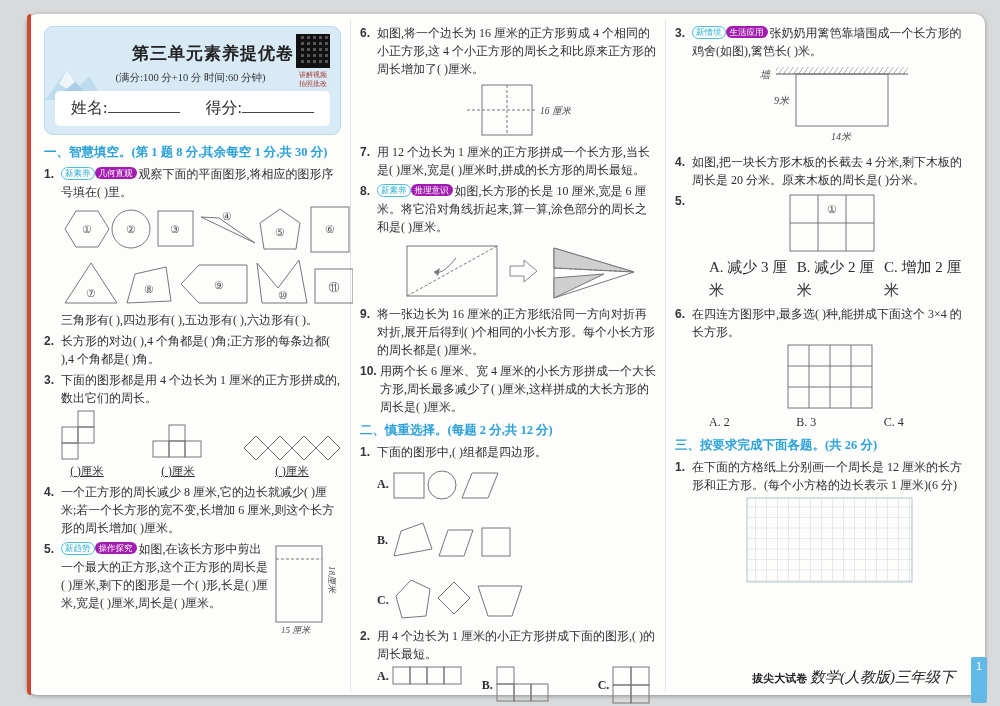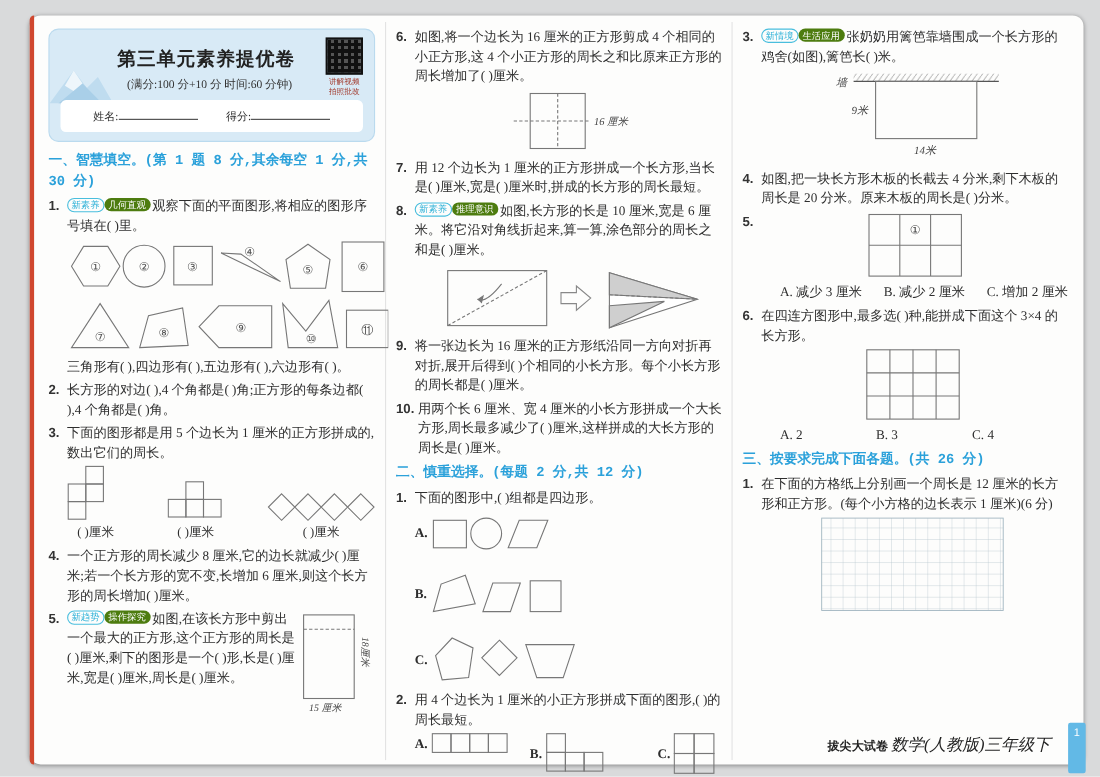--- a/index.html
+++ b/index.html
@@ -4,44 +4,44 @@
 <style>
   html,body{margin:0;padding:0;}
   body{width:1000px;height:706px;background:#d9dadb;font-family:"Liberation Serif","DejaVu Serif",serif;position:relative;overflow:hidden;}
   .paper{position:absolute;left:27px;top:14px;width:958px;height:681px;background:#fdfdfc;border-radius:10px;box-shadow:0 1px 4px rgba(0,0,0,.35);}
   .spine{position:absolute;left:0;top:0;width:4px;height:100%;background:#d0472f;border-radius:10px 0 0 10px;}
   .cols{position:absolute;left:8px;top:6px;right:4px;bottom:4px;display:flex;}
   .col{width:315px;padding:4px 9px 0 9px;font-size:12px;line-height:1.5;color:#2e2e2e;box-sizing:border-box;}
   .col+.col{border-left:1px solid #e3e3e3;}
   
   .head-card{background:#d8eaf6;border:1px solid #badaee;border-radius:9px;padding:10px 10px 8px;position:relative;margin:2px 0 8px;overflow:hidden;}
-  .hc-title{text-align:center;font-weight:bold;font-size:17px;letter-spacing:1px;color:#222;margin:4px 36px 2px 26px;}
+  .hc-title{text-align:right;font-weight:bold;font-size:17px;letter-spacing:1px;color:#222;margin:4px 36px 2px 26px;}
   .hc-sub{text-align:center;font-size:10.5px;color:#333;margin:3px 30px 6px 26px;}
   .qr{position:absolute;right:7px;top:7px;width:40px;text-align:center;}
   .qr-box{width:34px;height:34px;margin:0 auto;background:
     repeating-linear-gradient(0deg,#111 0 3px,transparent 3px 6px),
     repeating-linear-gradient(90deg,#111 0 3px,#555 3px 6px);border:2px solid #111;box-sizing:border-box;}
   .qr-cap{font-size:7px;color:#a23b2e;line-height:1.3;margin-top:2px;font-family:"Liberation Sans",sans-serif;}
   .mountain{position:absolute;left:0;bottom:34px;width:70px;height:40px;}
-  .name-row{background:#fff;border-radius:5px;margin-top:4px;padding:5px 10px 6px;display:flex;justify-content:center;gap:26px;font-size:10px;position:relative;}
+  .name-row{background:#fff;border-radius:5px;margin-top:4px;padding:5px 10px 6px;display:flex;justify-content:center;gap:26px;font-size:16px;position:relative;}
   .blank-line{display:inline-block;width:72px;border-bottom:1px solid #444;height:12px;}
   
-  .sec-h{color:#2ba1da;font-weight:bold;font-size:12.5px;font-family:Liberation Mono, monospace;margin:5px 0 3px;}
+  .sec-h{color:#2ba1da;font-weight:bold;font-size:12.5px;font-family:Liberation Serif, serif;margin:5px 0 3px;}
   .q{position:relative;padding-left:17px;margin-bottom:3px;}
   .q .num{position:absolute;left:0;top:0;font-weight:bold;font-family:"Liberation Sans",sans-serif;color:#333;}
   .tag-o{display:inline-block;border:1px solid #49bedd;color:#2fb2d8;border-radius:8px;font-size:8.5px;line-height:11px;padding:0 3px;font-family:"Liberation Sans",sans-serif;vertical-align:2px;}
-  .tag-s{display:inline-block;background:#4d7c0f;color:#fff;border-radius:8px;font-size:8.5px;line-height:12px;padding:0 4px;font-family:"Liberation Sans",sans-serif;vertical-align:2px;margin-right:2px;}
+  .tag-s{display:inline-block;background:#a21caf;color:#fff;border-radius:8px;font-size:8.5px;line-height:12px;padding:0 4px;font-family:"Liberation Sans",sans-serif;vertical-align:2px;margin-right:2px;}
   .fig-c{text-align:center;margin:2px 0;}
   .fig-r{float:right;margin:0 0 2px 5px;}
   .f3{display:flex;justify-content:space-between;align-items:flex-end;margin:2px 0 1px;}
   .fi{text-align:center;}
-  .fi .cap{font-size:11.5px;}
+  .fi .cap{font-size:11.5px;text-decoration:underline;}
   .opts{display:flex;padding-left:17px;margin:1px 0 4px;}
   .opts span{flex:1;}
-  .opts-tight{display:flex;padding-left:17px;margin:1px 0 4px;font-size:12px;justify-content:space-between;}
+  .opts-tight{display:flex;padding-left:17px;margin:1px 0 4px;font-size:15px;}
   .optrow{display:flex;align-items:center;gap:3px;}
   .optwrap{display:flex;gap:14px;align-items:flex-start;padding-left:17px;flex-wrap:wrap;}
   svg{display:inline-block;vertical-align:middle;}
   svg text{font-family:"Liberation Serif",serif;}
   .dimlabel{font-style:italic;}
   .footer{position:absolute;right:30px;bottom:8px;font-size:11px;color:#222;}
   .footer .brand{font-weight:bold;font-family:Liberation Serif, serif;}
   .footer .ed{font-style:italic;font-size:15px;}
   .pagebox{position:absolute;right:-2px;bottom:-8px;width:16px;height:46px;background:#62b9e6;border-radius:2px;color:#fff;font-size:10px;text-align:center;line-height:20px;font-family:"Liberation Sans",sans-serif;}
   .clr{clear:both;}
@@ -111,21 +111,21 @@
         <div>三角形有(    ),四边形有(    ),五边形有(    ),六边形有(    )。</div>
       </div>
 
       <div class="q">
         <span class="num">2.</span>
         <span>长方形的对边(  ),4 个角都是(  )角;正方形的每条边都(  ),4 个角都是(  )角。</span>
       </div>
 
       <div class="q">
         <span class="num">3.</span>
-        <span>下面的图形都是用 5 个边长为 1 厘米的正方形拼成的,数出它们的周长。</span>
+        <span>下面的图形都是用 4 个边长为 1 厘米的正方形拼成的,数出它们的周长。</span>
         <div class="f3">
           <div class="fi">
             <svg width="52" height="54" viewBox="0 0 52 54" stroke="#777" fill="none" stroke-width="1">
               <rect x="17" y="2" width="16" height="16"></rect>
                 <rect x="1" y="18" width="16" height="16"></rect>
                 <rect x="17" y="18" width="16" height="16"></rect>
                 <rect x="1" y="34" width="16" height="16"></rect>
             </svg>
             <div class="cap">(  )厘米</div>
           </div>

